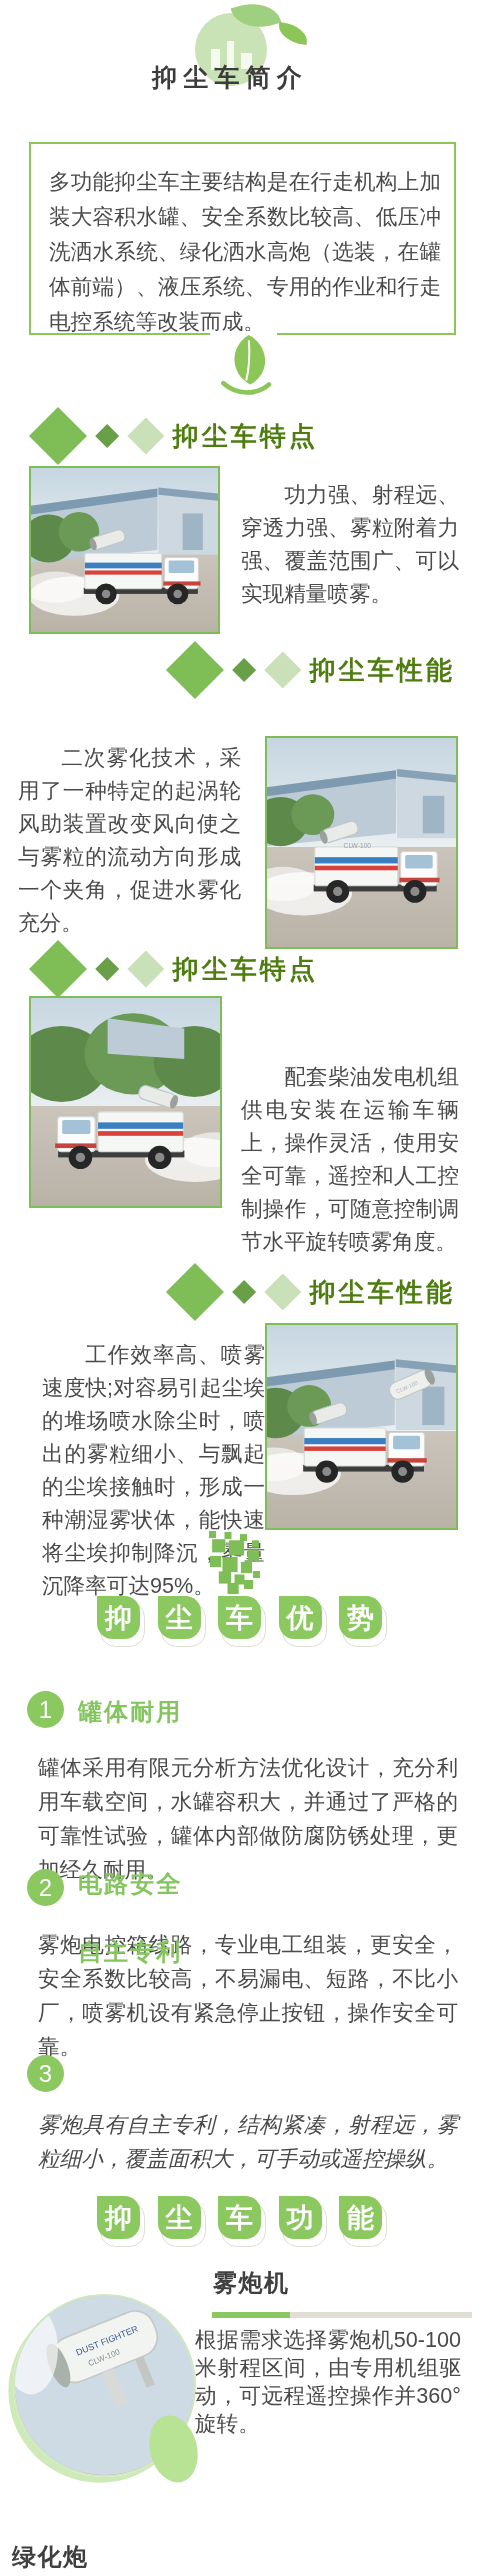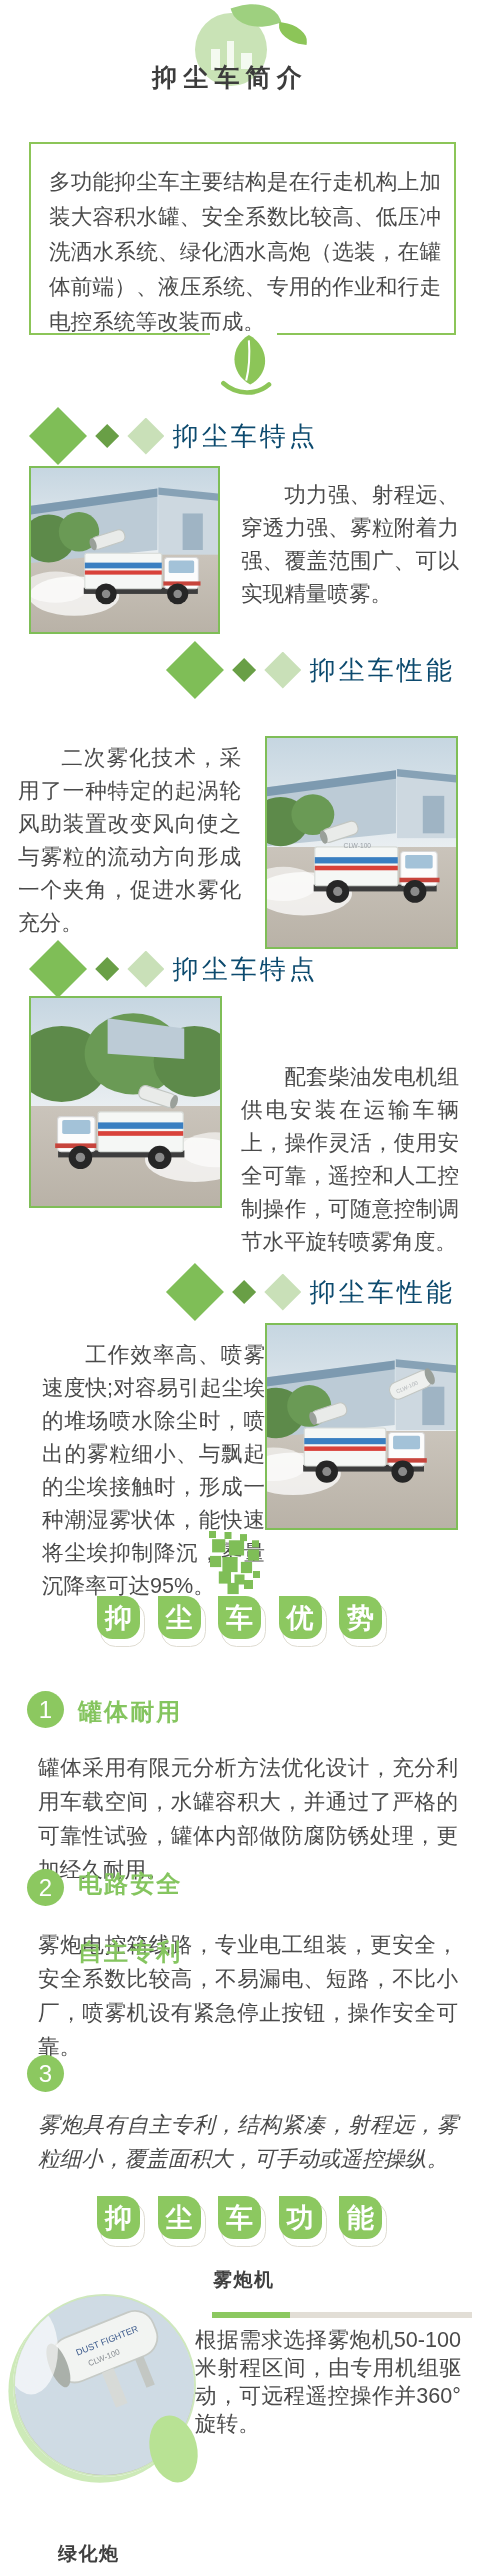--- a/index.html
+++ b/index.html
@@ -22,21 +22,21 @@
   .intro-text{left:49px;top:164px;width:392px;font-size:21.6px;line-height:35px;
     text-align:justify;color:#4a4a4a;}
   
   .leaf-ico{left:210px;top:331px;width:67px;height:68px;background:#fff;}
   
   .hrow{display:flex;align-items:center;gap:8.2px;height:60px;}
   .dia{clip-path:polygon(50% 0,100% 50%,50% 100%,0 50%);}
   .dL{width:58px;height:58px;background:#7fbe57;}
   .dS{width:24px;height:24px;background:#699f46;}
   .dM{width:37px;height:37px;background:#c9e0b8;}
-  .htxt{font-size:26px;font-weight:400;color:#0c4a6e;letter-spacing:3.1px;white-space:nowrap;}
+  .htxt{font-size:26px;font-weight:700;color:#4d7c0f;letter-spacing:3.1px;white-space:nowrap;}
   
   .pframe{border:2.1px solid #7fbe57;box-sizing:border-box;overflow:hidden;
     background:linear-gradient(#c6d6e1 0%,#e9eef1 52%,#cac4bb 52%,#b9b2a7 100%);}
   .pcirc{border-radius:50%;border:2.6px solid #cfe8bd;box-sizing:border-box;overflow:hidden;
     background:linear-gradient(#c2d4e0 0%,#e8edf0 55%,#c6bfb5 55%,#b5ada1 100%);
     box-shadow:-4.6px 5.7px 0 0 #cdeab8;}
   .accent{background:#b8e294;border-radius:50%;}
   .pframe svg,.pcirc svg{width:100%;height:100%;display:block;}
   
   .para{font-size:21.6px;line-height:33px;text-align:justify;color:#4a4a4a;}
@@ -48,21 +48,21 @@
     border:1px solid #e0ddd3;border-radius:0 15.5px 15.5px 15.5px;background:#fff;}
   .badge .face{position:absolute;left:0;top:0;width:43px;height:43px;background:#8cc860;
     border-radius:0 15.5px 15.5px 15.5px;display:flex;align-items:center;justify-content:center;
     color:#fff;font-size:27px;font-weight:600;}
   
   .numcirc{width:37px;height:37px;border-radius:50%;background:#8cc860;color:#fff;
     display:flex;align-items:center;justify-content:center;font-size:24px;}
   .numlabel{font-size:24px;color:#85c55f;font-weight:600;letter-spacing:2.1px;}
   .advpara{left:38px;width:420px;font-size:21.6px;line-height:34px;text-align:justify;}
   
-  .ftitle{font-size:19px;font-weight:700;color:#3f3f3f;letter-spacing:1.5px;}
+  .ftitle{font-size:24px;font-weight:700;color:#3f3f3f;letter-spacing:1.5px;}
   .fbar{height:5.7px;background:#e2ded6;}
   .fbar .fill{height:5.7px;width:30%;background:#8cc860;}
   .fpara{font-size:21.6px;line-height:28px;text-align:justify;color:#4a4a4a;}
   .globe{left:209px;top:1531px;width:7.2px;height:7.2px;background:#7fbe57;
     box-shadow:15.5px 1px 0 #7fbe57,31px 3.1px 0 #7fbe57,43px 9.3px 0 #7fbe57,
     6.2px 11.3px 0 3.1px #7fbe57,24px 13.4px 0 4.1px #7fbe57,41px 20.6px 0 2.1px #7fbe57,
     3.1px 27px 0 2.1px #7fbe57,17.5px 30px 0 4.1px #7fbe57,34px 33px 0 2.1px #7fbe57,
     12.4px 43px 0 2.6px #7fbe57,27px 45px 0 1.5px #7fbe57,44px 40px 0 #7fbe57,
     20.6px 54px 0 2.1px #7fbe57,36px 50px 0 1px #7fbe57;}
 </style>
@@ -275,14 +275,14 @@
     <ellipse cx="18" cy="60" rx="30" ry="50" fill="#ffffff" opacity="0.65"></ellipse>
   </svg>
 </div>
 <div class="abs accent" style="left:150px;top:2415px;width:47px;height:68px;transform:rotate(-14deg);"></div>
 <div class="abs ftitle" style="left:213px;top:2267px;">雾炮机</div>
 <div class="abs fbar" style="left:212px;top:2312px;width:260px;">
     <div class="fill"></div>
   </div>
 <div class="abs fpara" style="left:195px;top:2326px;width:266px;">根据需求选择雾炮机50-100米射程区间，由专用机组驱动，可远程遥控操作并360°旋转。</div>
 
-<div class="abs ftitle" style="left:12px;top:2541px;margin-left:46px;">绿化炮</div>
+<div class="abs ftitle" style="left:12px;top:2541px;">绿化炮</div>
 
 
 </body></html>

